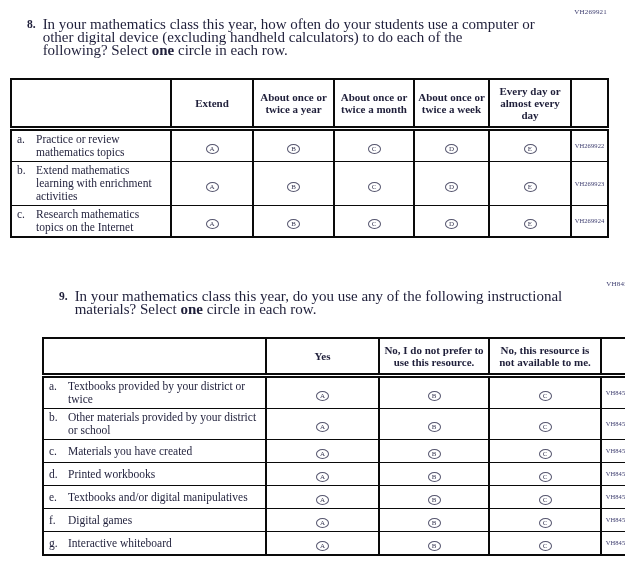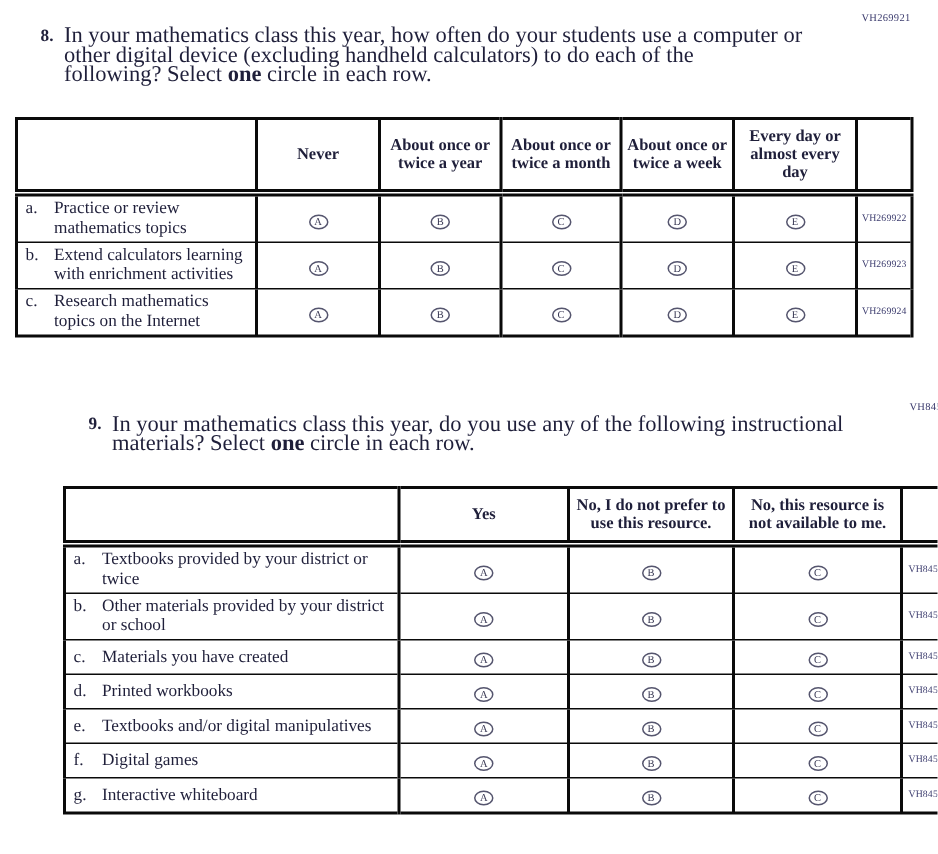--- a/index.html
+++ b/index.html
@@ -78,21 +78,21 @@
             <col style="width: 82px;">
             <col style="width: 81px;">
             <col style="width: 80px;">
             <col style="width: 75px;">
             <col style="width: 82px;">
             <col style="width: 37px;">
           </colgroup>
           <thead>
             <tr>
               <th></th>
-              <th>Never</th>
+              <th>Extend</th>
               <th>About once or twice a year</th>
               <th>About once or twice a month</th>
               <th>About once or twice a week</th>
               <th>Every day or almost every day</th>
               <th></th>
             </tr>
           </thead>
           <tbody>
             <tr>
               <td class="label-cell">
@@ -105,21 +105,21 @@
               <td class="opt-cell"><span class="bubble">B</span></td>
               <td class="opt-cell"><span class="bubble">C</span></td>
               <td class="opt-cell"><span class="bubble">D</span></td>
               <td class="opt-cell"><span class="bubble">E</span></td>
               <td class="code-cell">VH269922</td>
             </tr>
             <tr>
               <td class="label-cell">
                 <div class="lwrap">
                   <span class="letter">b.</span>
-                  <span class="ltext">Extend calculators learning with enrichment activities</span>
+                  <span class="ltext">Extend mathematics learning with enrichment activities</span>
                 </div>
               </td>
               <td class="opt-cell"><span class="bubble">A</span></td>
               <td class="opt-cell"><span class="bubble">B</span></td>
               <td class="opt-cell"><span class="bubble">C</span></td>
               <td class="opt-cell"><span class="bubble">D</span></td>
               <td class="opt-cell"><span class="bubble">E</span></td>
               <td class="code-cell">VH269923</td>
             </tr>
             <tr>

